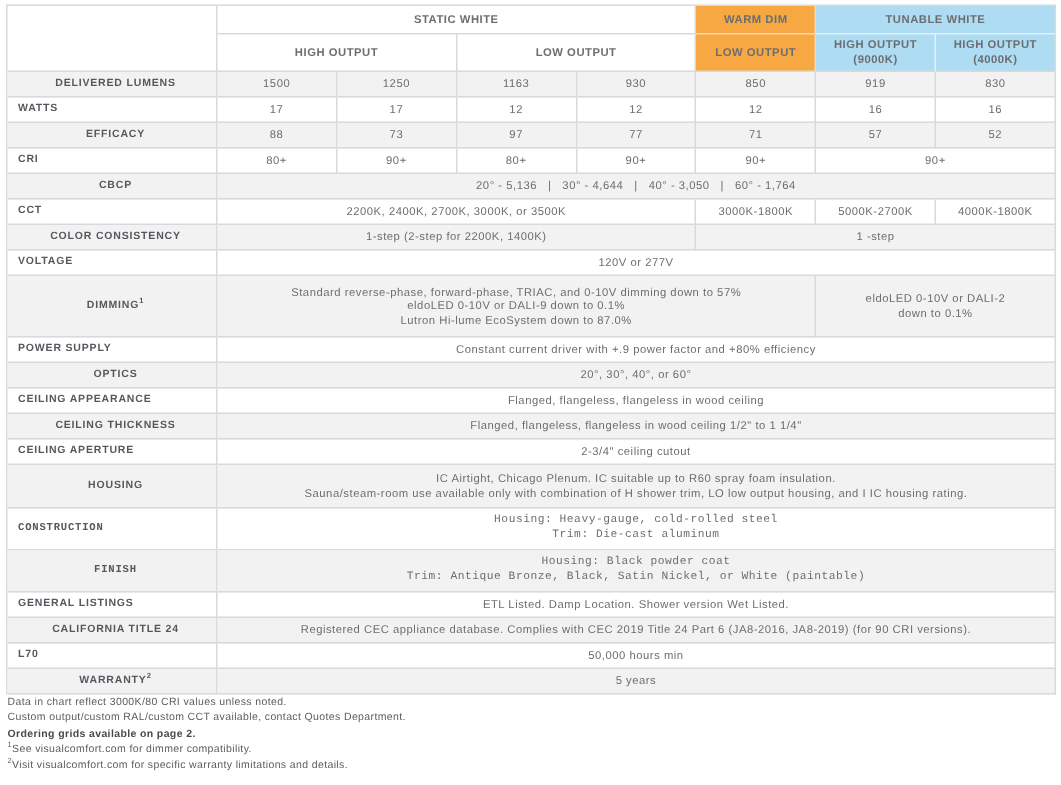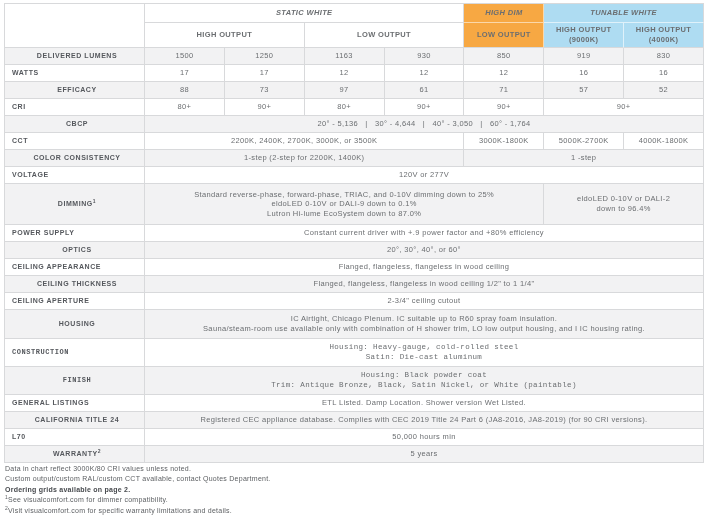--- a/index.html
+++ b/index.html
@@ -6,21 +6,21 @@
   body{width:707px;height:523px;font-family:"Liberation Sans",sans-serif;
        -webkit-font-smoothing:antialiased;color:#5b5e61;position:relative;overflow:hidden;}
   .spec-table{position:absolute;left:4px;top:3px;width:699px;border-spacing:0;table-layout:fixed;
        border-top:1px solid var(--border);border-left:1px solid var(--border);}
   .spec-table td{border-right:1px solid var(--border);border-bottom:1px solid var(--border);
        padding:0 2px;text-align:center;font-size:7.5px;letter-spacing:.35px;color:var(--value-text);
        line-height:1.28;overflow:hidden;}
   col.c-label{width:140px;}
   col.c-data{width:79.85px;}
   
-  tr.r-h1 td{height:18px;font-style:italic;}
+  tr.r-h1 td{height:18px;}
   tr.r-h2 td{height:24px;}
   tr.r-s td{height:16px;}
   tr.r-dim td{height:40px;}
   tr.r-2l td{height:27px;font-family:Liberation Mono, monospace;}
   tr.r-hz td{height:28px;}
   
   .hd{font-weight:bold;font-size:7.2px;letter-spacing:.7px;color:var(--label-text);}
   td.lbl{font-weight:bold;font-size:7px;letter-spacing:.55px;color:var(--label-text);
        text-align:left;padding-left:7px;}
   tr.stripe td{background:var(--stripe);text-align:center;}
@@ -47,21 +47,21 @@
       <col class="c-data">
       <col class="c-data">
       <col class="c-data">
       <col class="c-data">
   </colgroup>
 
   <tbody>
       <tr class="r-h1">
     <td rowspan="2" class="lbl"></td>
     <td colspan="4" class="hd">STATIC WHITE</td>
-    <td class="hd warm">HIGH DIM</td>
+    <td class="hd warm">WARM DIM</td>
     <td colspan="2" class="hd cool br-gray">TUNABLE WHITE</td>
   </tr>
 
   <tr class="r-h2">
     <td colspan="2" class="hd">HIGH OUTPUT</td>
     <td colspan="2" class="hd">LOW OUTPUT</td>
     <td class="hd warm bb-gray">LOW OUTPUT</td>
     <td class="hd cool bb-gray">
       <div>HIGH OUTPUT</div>
       <div>(9000K)</div>
@@ -92,21 +92,21 @@
     <td>12</td>
     <td>16</td>
     <td>16</td>
   </tr>
 
   <tr class="r-s stripe">
     <td class="lbl">EFFICACY</td>
     <td>88</td>
     <td>73</td>
     <td>97</td>
-    <td>61</td>
+    <td>77</td>
     <td>71</td>
     <td>57</td>
     <td>52</td>
   </tr>
 
   <tr class="r-s">
     <td class="lbl">CRI</td>
     <td>80+</td>
     <td>90+</td>
     <td>80+</td>
@@ -135,27 +135,27 @@
   </tr>
 
   <tr class="r-s">
     <td class="lbl">VOLTAGE</td>
     <td colspan="7">120V or 277V</td>
   </tr>
 
   <tr class="r-dim stripe">
     <td class="lbl"><span>DIMMING</span><sup>1</sup></td>
     <td colspan="5">
-      <div>Standard reverse-phase, forward-phase, TRIAC, and 0-10V dimming down to 25%</div>
+      <div>Standard reverse-phase, forward-phase, TRIAC, and 0-10V dimming down to 57%</div>
       <div>eldoLED 0-10V or DALI-9 down to 0.1%</div>
       <div>Lutron Hi-lume EcoSystem down to 87.0%</div>
     </td>
     <td colspan="2">
       <div>eldoLED 0-10V or DALI-2</div>
-      <div>down to 96.4%</div>
+      <div>down to 0.1%</div>
     </td>
   </tr>
 
   <tr class="r-s">
     <td class="lbl">POWER SUPPLY</td>
     <td colspan="7">Constant current driver with +.9 power factor and +80% efficiency</td>
   </tr>
 
   <tr class="r-s stripe">
     <td class="lbl">OPTICS</td>
@@ -182,21 +182,21 @@
     <td colspan="7">
       <div>IC Airtight, Chicago Plenum. IC suitable up to R60 spray foam insulation.</div>
       <div>Sauna/steam-room use available only with combination of H shower trim, LO low output housing, and I IC housing rating.</div>
     </td>
   </tr>
 
   <tr class="r-2l">
     <td class="lbl">CONSTRUCTION</td>
     <td colspan="7">
       <div>Housing: Heavy-gauge, cold-rolled steel</div>
-      <div>Satin: Die-cast aluminum</div>
+      <div>Trim: Die-cast aluminum</div>
     </td>
   </tr>
 
   <tr class="r-2l stripe">
     <td class="lbl">FINISH</td>
     <td colspan="7">
       <div>Housing: Black powder coat</div>
       <div>Trim: Antique Bronze, Black, Satin Nickel, or White (paintable)</div>
     </td>
   </tr>

